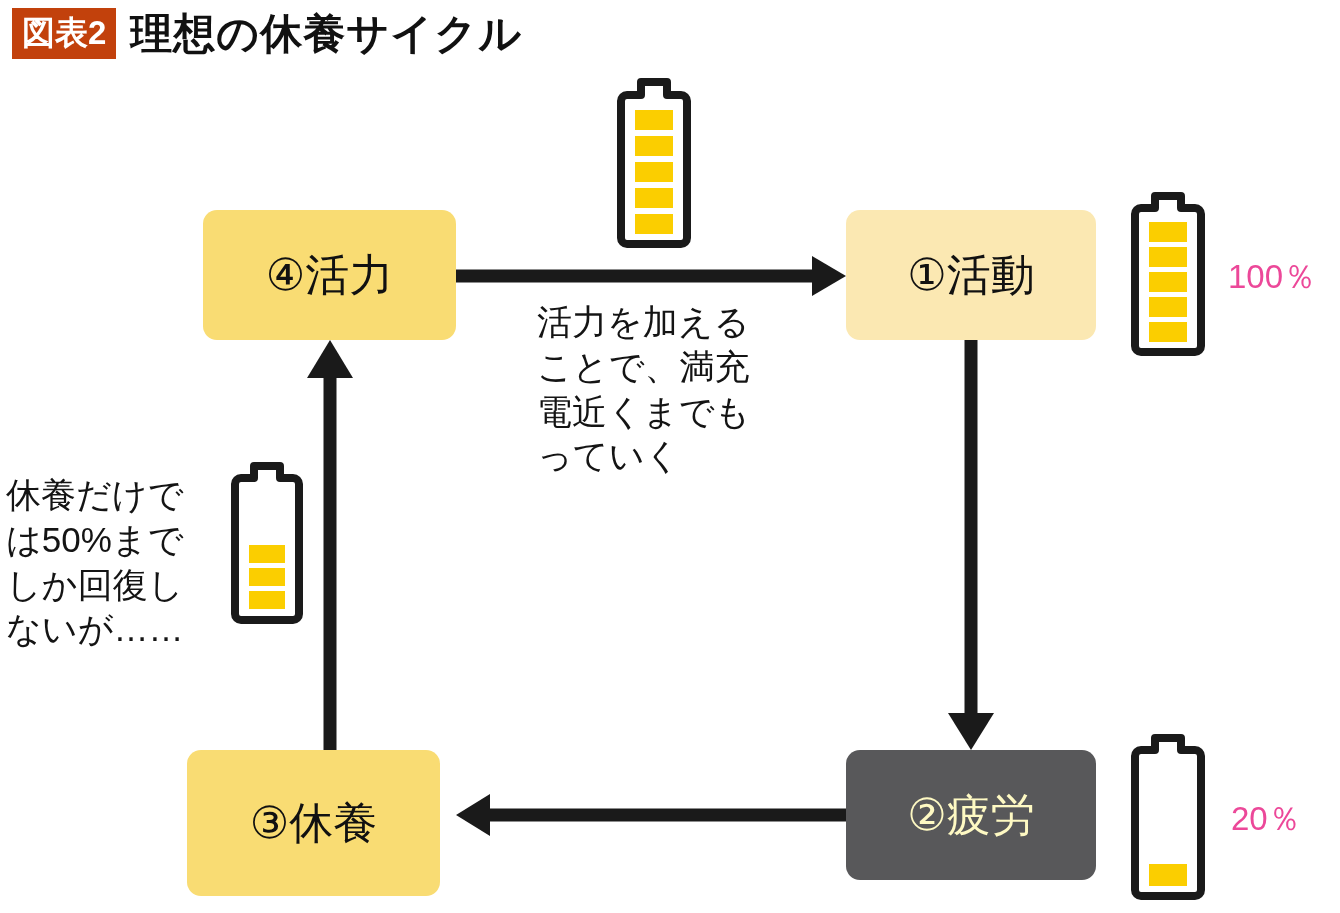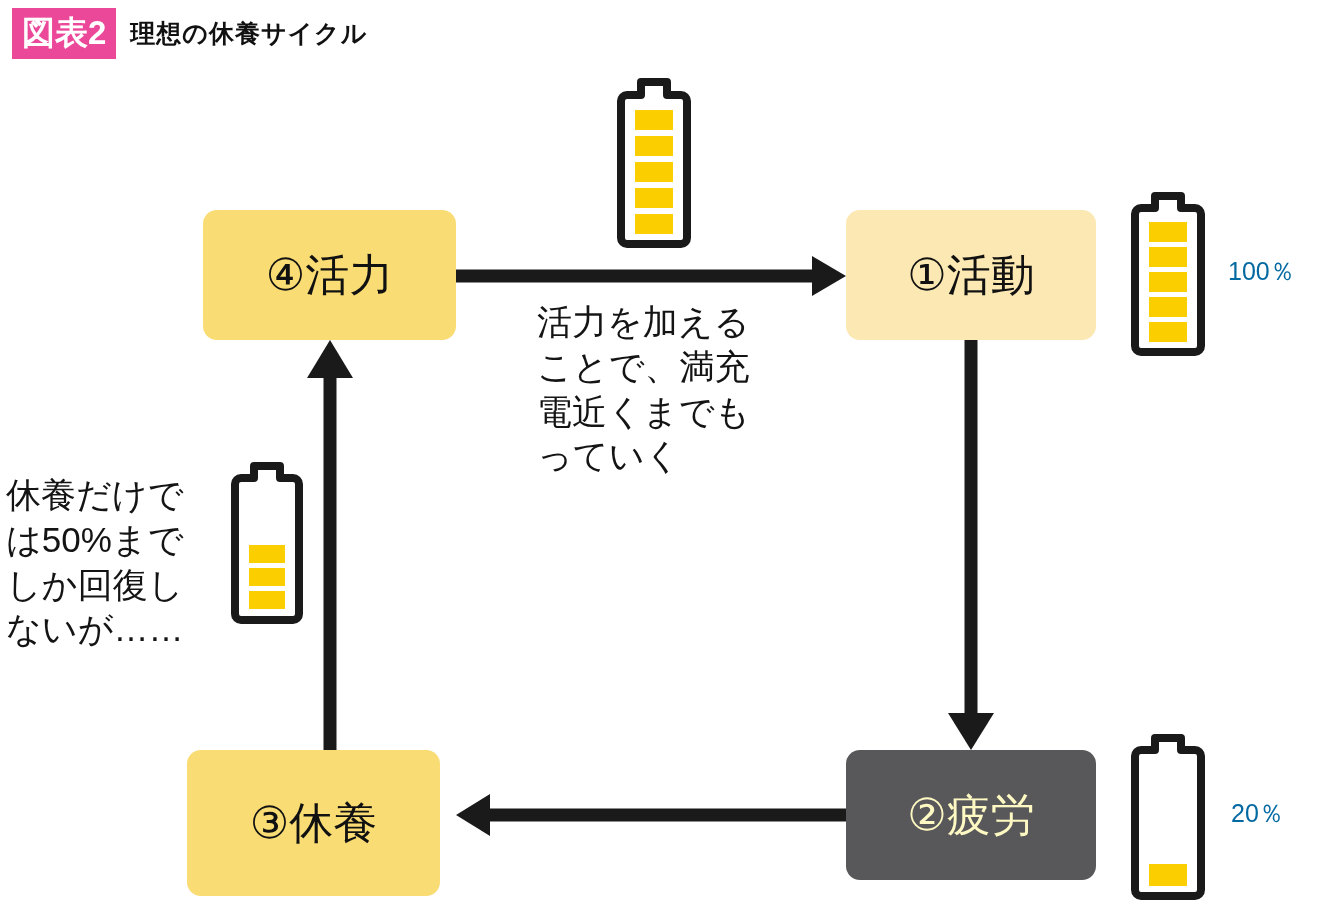--- a/index.html
+++ b/index.html
@@ -22,31 +22,31 @@
   
   .title-row {
     position: absolute;
     left: 12px;
     top: 8px;
     display: flex;
     align-items: center;
     gap: 14px;
   }
   .title-badge {
-    background: #ec4899;
+    background: #c2410c;
     color: #ffffff;
     font-size: 33px;
     font-weight: bold;
     line-height: 1;
     padding: 8px 10px 10px 10px;
     letter-spacing: 0px;
     white-space: nowrap;
   }
   .title-text {
-    font-size: 25px;
+    font-size: 42px;
     font-weight: bold;
     color: #111111;
     line-height: 1;
     white-space: nowrap;
     letter-spacing: 1px;
   }
 
   
   .node {
     position: absolute;
@@ -84,22 +84,22 @@
   }
   .ann-charge { left: 537px; top: 300px; width: 235px; }
   .ann-rest   { left: 6px;  top: 460px; width: 210px; margin-top: 13px; }
 
   
   .battery {
     position: absolute;
   }
   .batt-pct {
     position: absolute;
-    font-size: 25px;
-    color: #0369a1;
+    font-size: 33px;
+    color: #ec4899;
     letter-spacing: 0px;
     white-space: nowrap;
   }
   .pct-100 { left: 1228px; top: 255px; }
   .pct-20  { left: 1231px; top: 797px; }
 </style>
 </head>
 <body>
 
 <div id="page">

